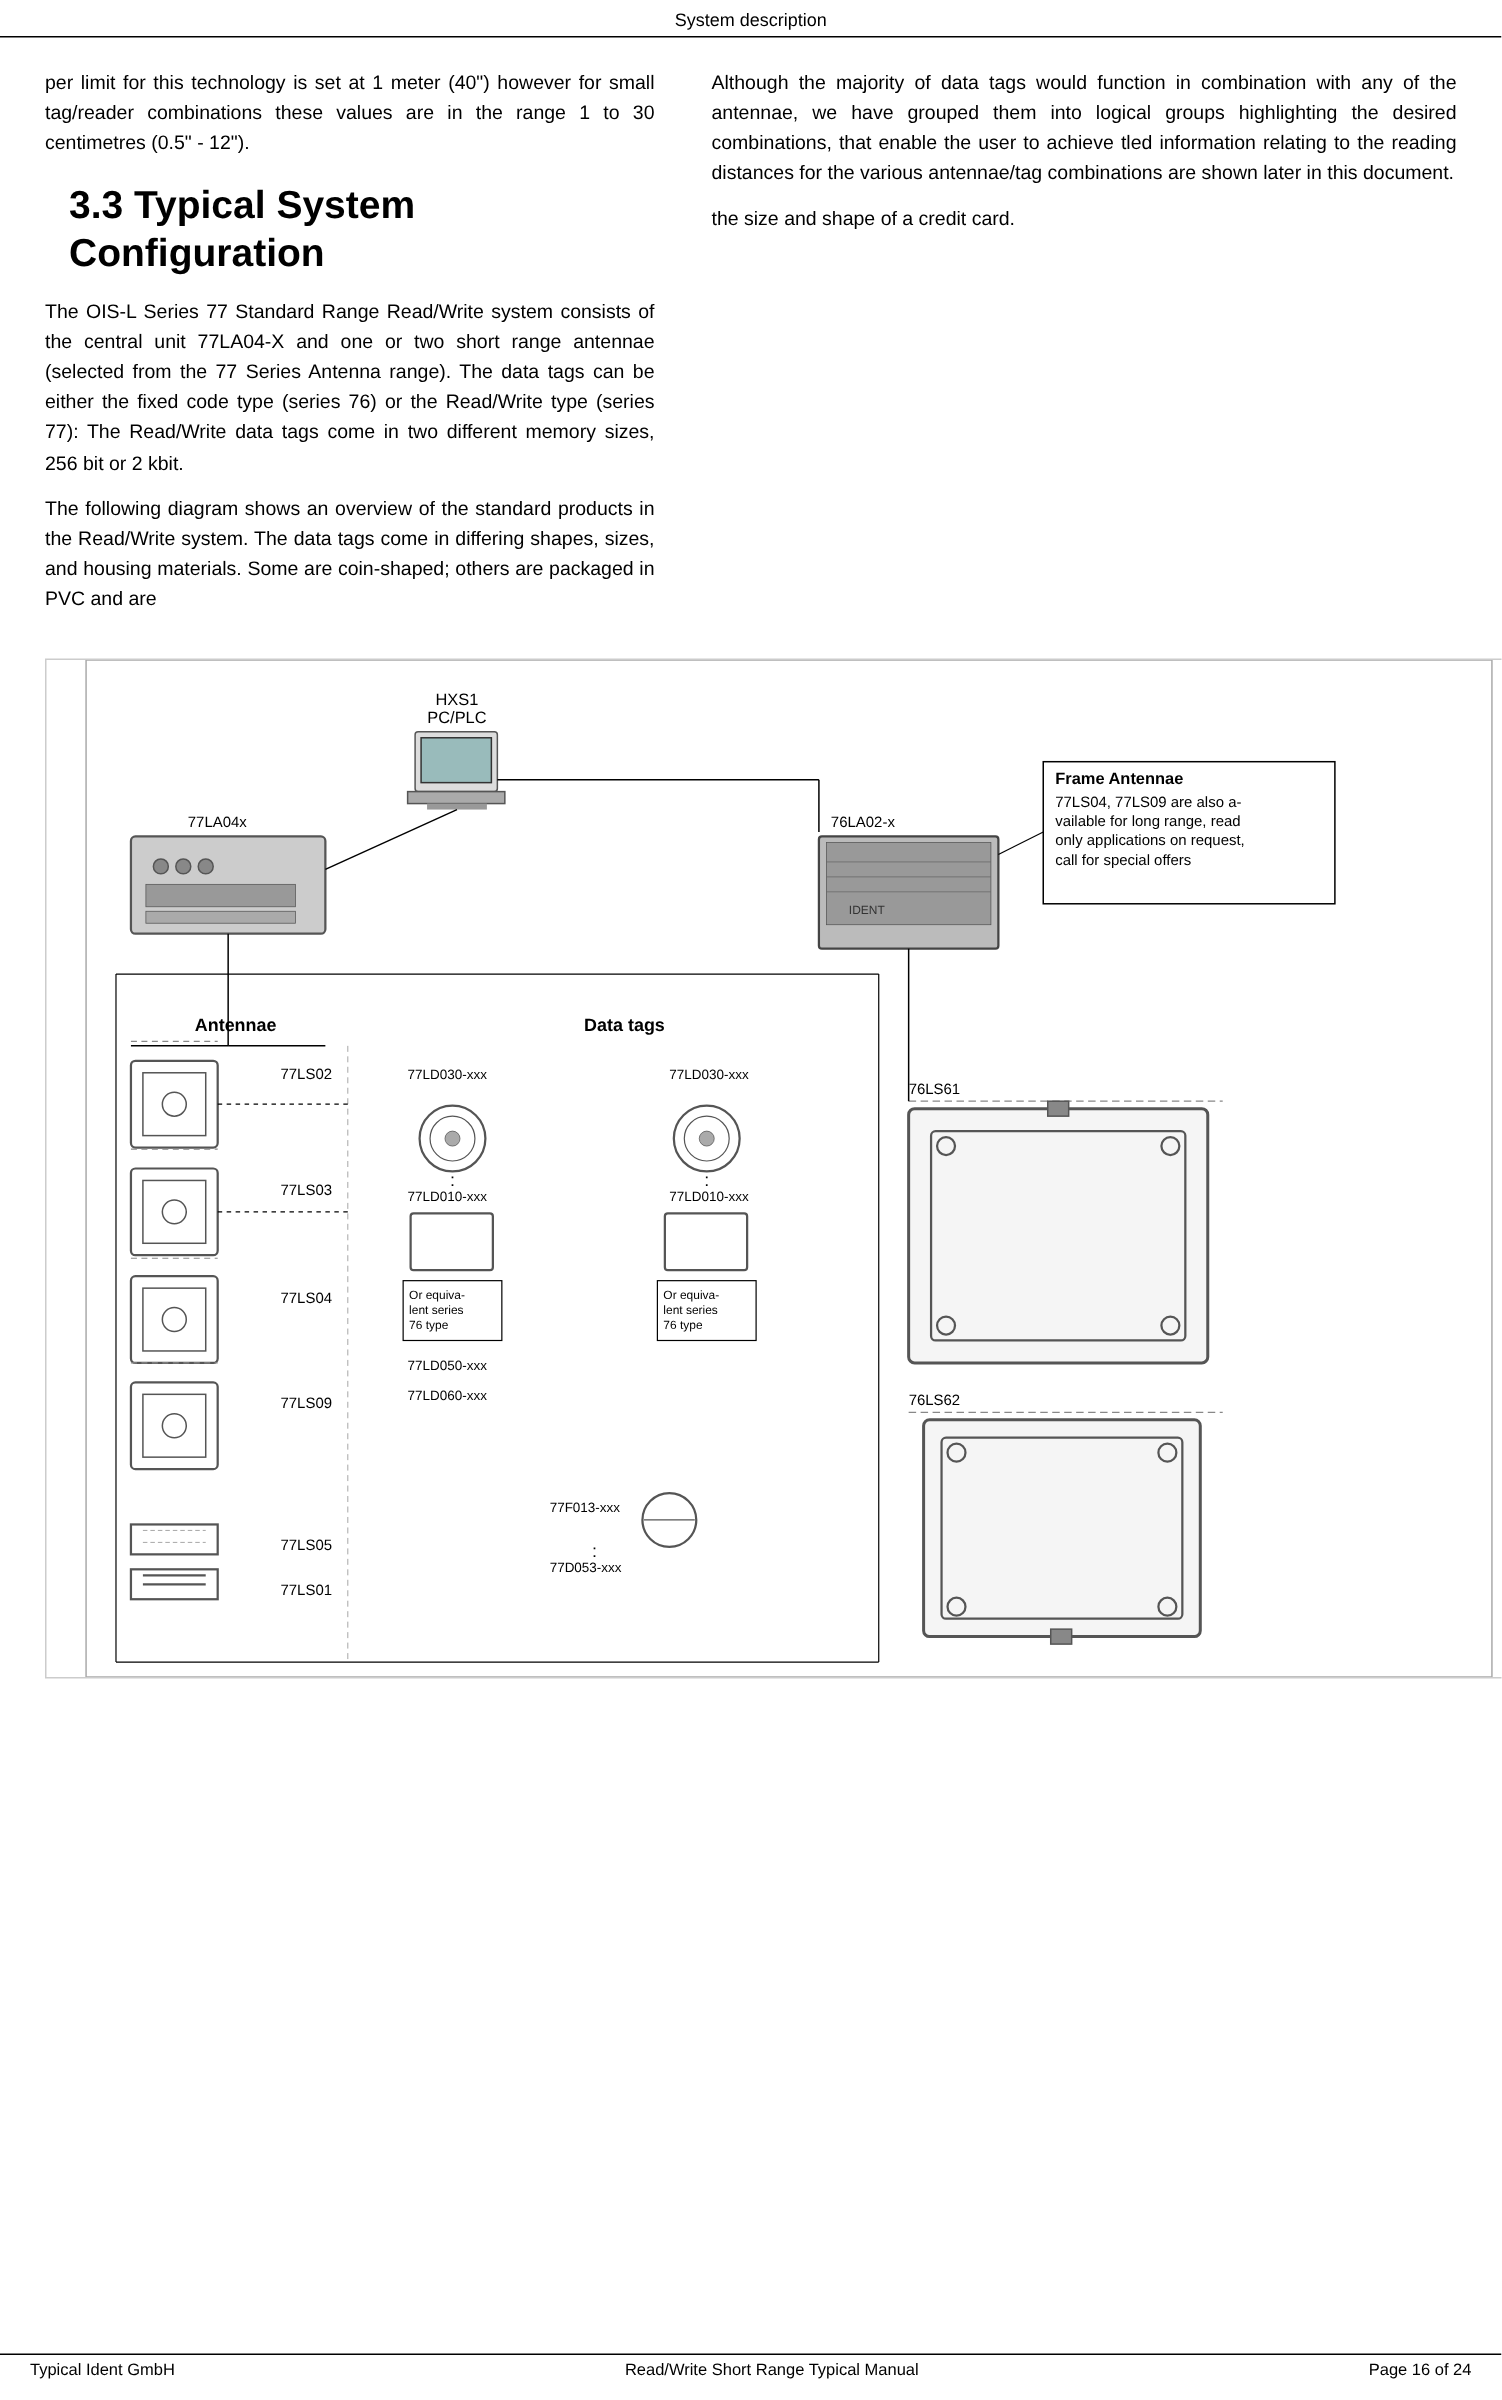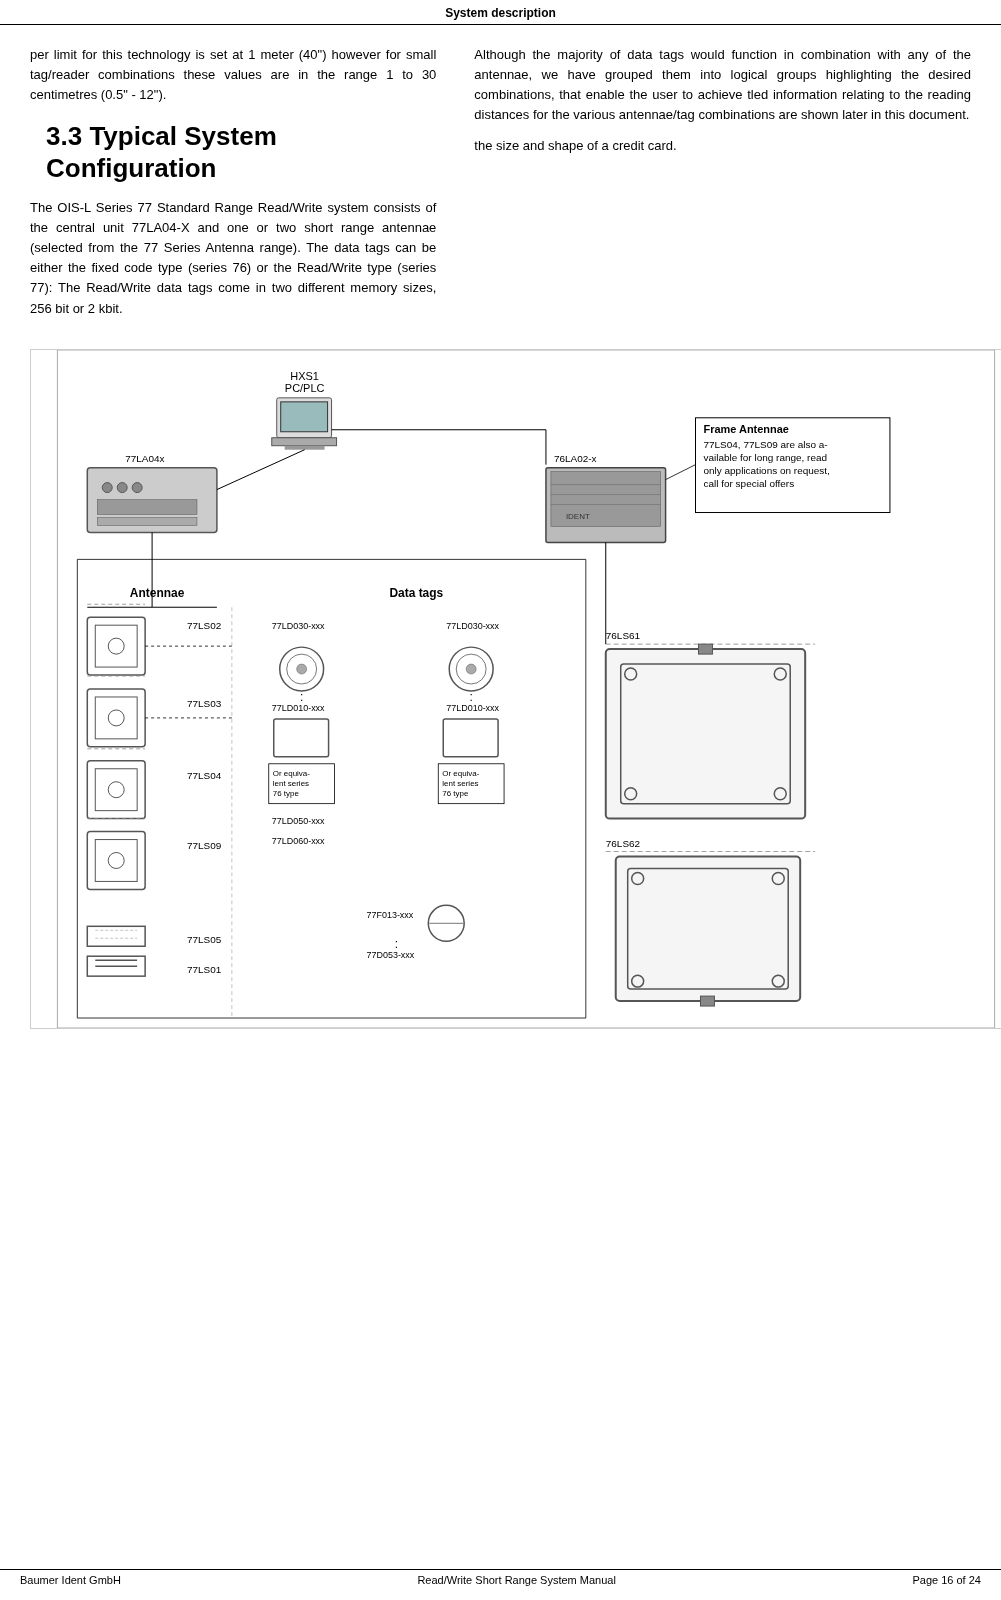--- a/index.html
+++ b/index.html
@@ -12,21 +12,20 @@
       color: #000;
       position: relative;
     }
 
     
     .page-header {
       text-align: center;
       border-bottom: 1px solid #000;
       padding: 6px 0 4px 0;
       font-size: 12px;
-      font-weight: bold;
     }
 
     
     .page-footer {
       position: absolute;
       bottom: 10px;
       left: 0; right: 0;
       border-top: 1px solid #000;
       padding: 4px 20px;
       display: flex;
@@ -98,20 +97,21 @@
     <div class="col-left">
       <p>per limit for this technology is set at 1 meter (40") however for small tag/reader combinations these values are in the range 1 to 30 centimetres (0.5" - 12").</p>
 
       <div class="section-heading">
         <span>3.3</span>
         <span> </span>
         <span>Typical System Configuration</span>
       </div>
 
       <p>The OIS-L Series 77 Standard Range Read/Write system consists of the central unit 77LA04-X and one or two short range antennae (selected from the 77 Series Antenna range). The data tags can be either the fixed code type (series 76) or the Read/Write type (series 77): The Read/Write data tags come in two different memory sizes, 256 bit or 2 kbit.</p>
+      <p>The following diagram shows an overview of the standard products in the Read/Write system. The data tags come in differing shapes, sizes, and housing materials. Some are coin-shaped; others are packaged in PVC and are</p>
     </div>
 
     <div class="col-right">
       <p>Although the majority of data tags would function in combination with any of the antennae, we have grouped them into logical groups highlighting the desired combinations, that enable the user to achieve tled information relating to the reading distances for the various antennae/tag combinations are shown later in this document.</p>
       <p>the size and shape of a credit card.</p>
     </div>
 
   </div>
 
   <div class="diagram-area">
@@ -285,16 +285,16 @@
       <rect x="645" y="648" width="14" height="10" fill="#888" stroke="#555" stroke-width="1"></rect>
 
       <line x1="550" y1="193" x2="550" y2="295" stroke="#000" stroke-width="1"></line>
 
     </svg>
   </div>
 
 </div>
 
 <div class="page-footer">
-  <span>Baumer Ident GmbH</span>
-  <span>Read/Write Short Range System Manual</span>
+  <span>Typical Ident GmbH</span>
+  <span>Read/Write Short Range Typical Manual</span>
   <span>Page  16 of 24</span>
 </div>
 
 </body></html>

